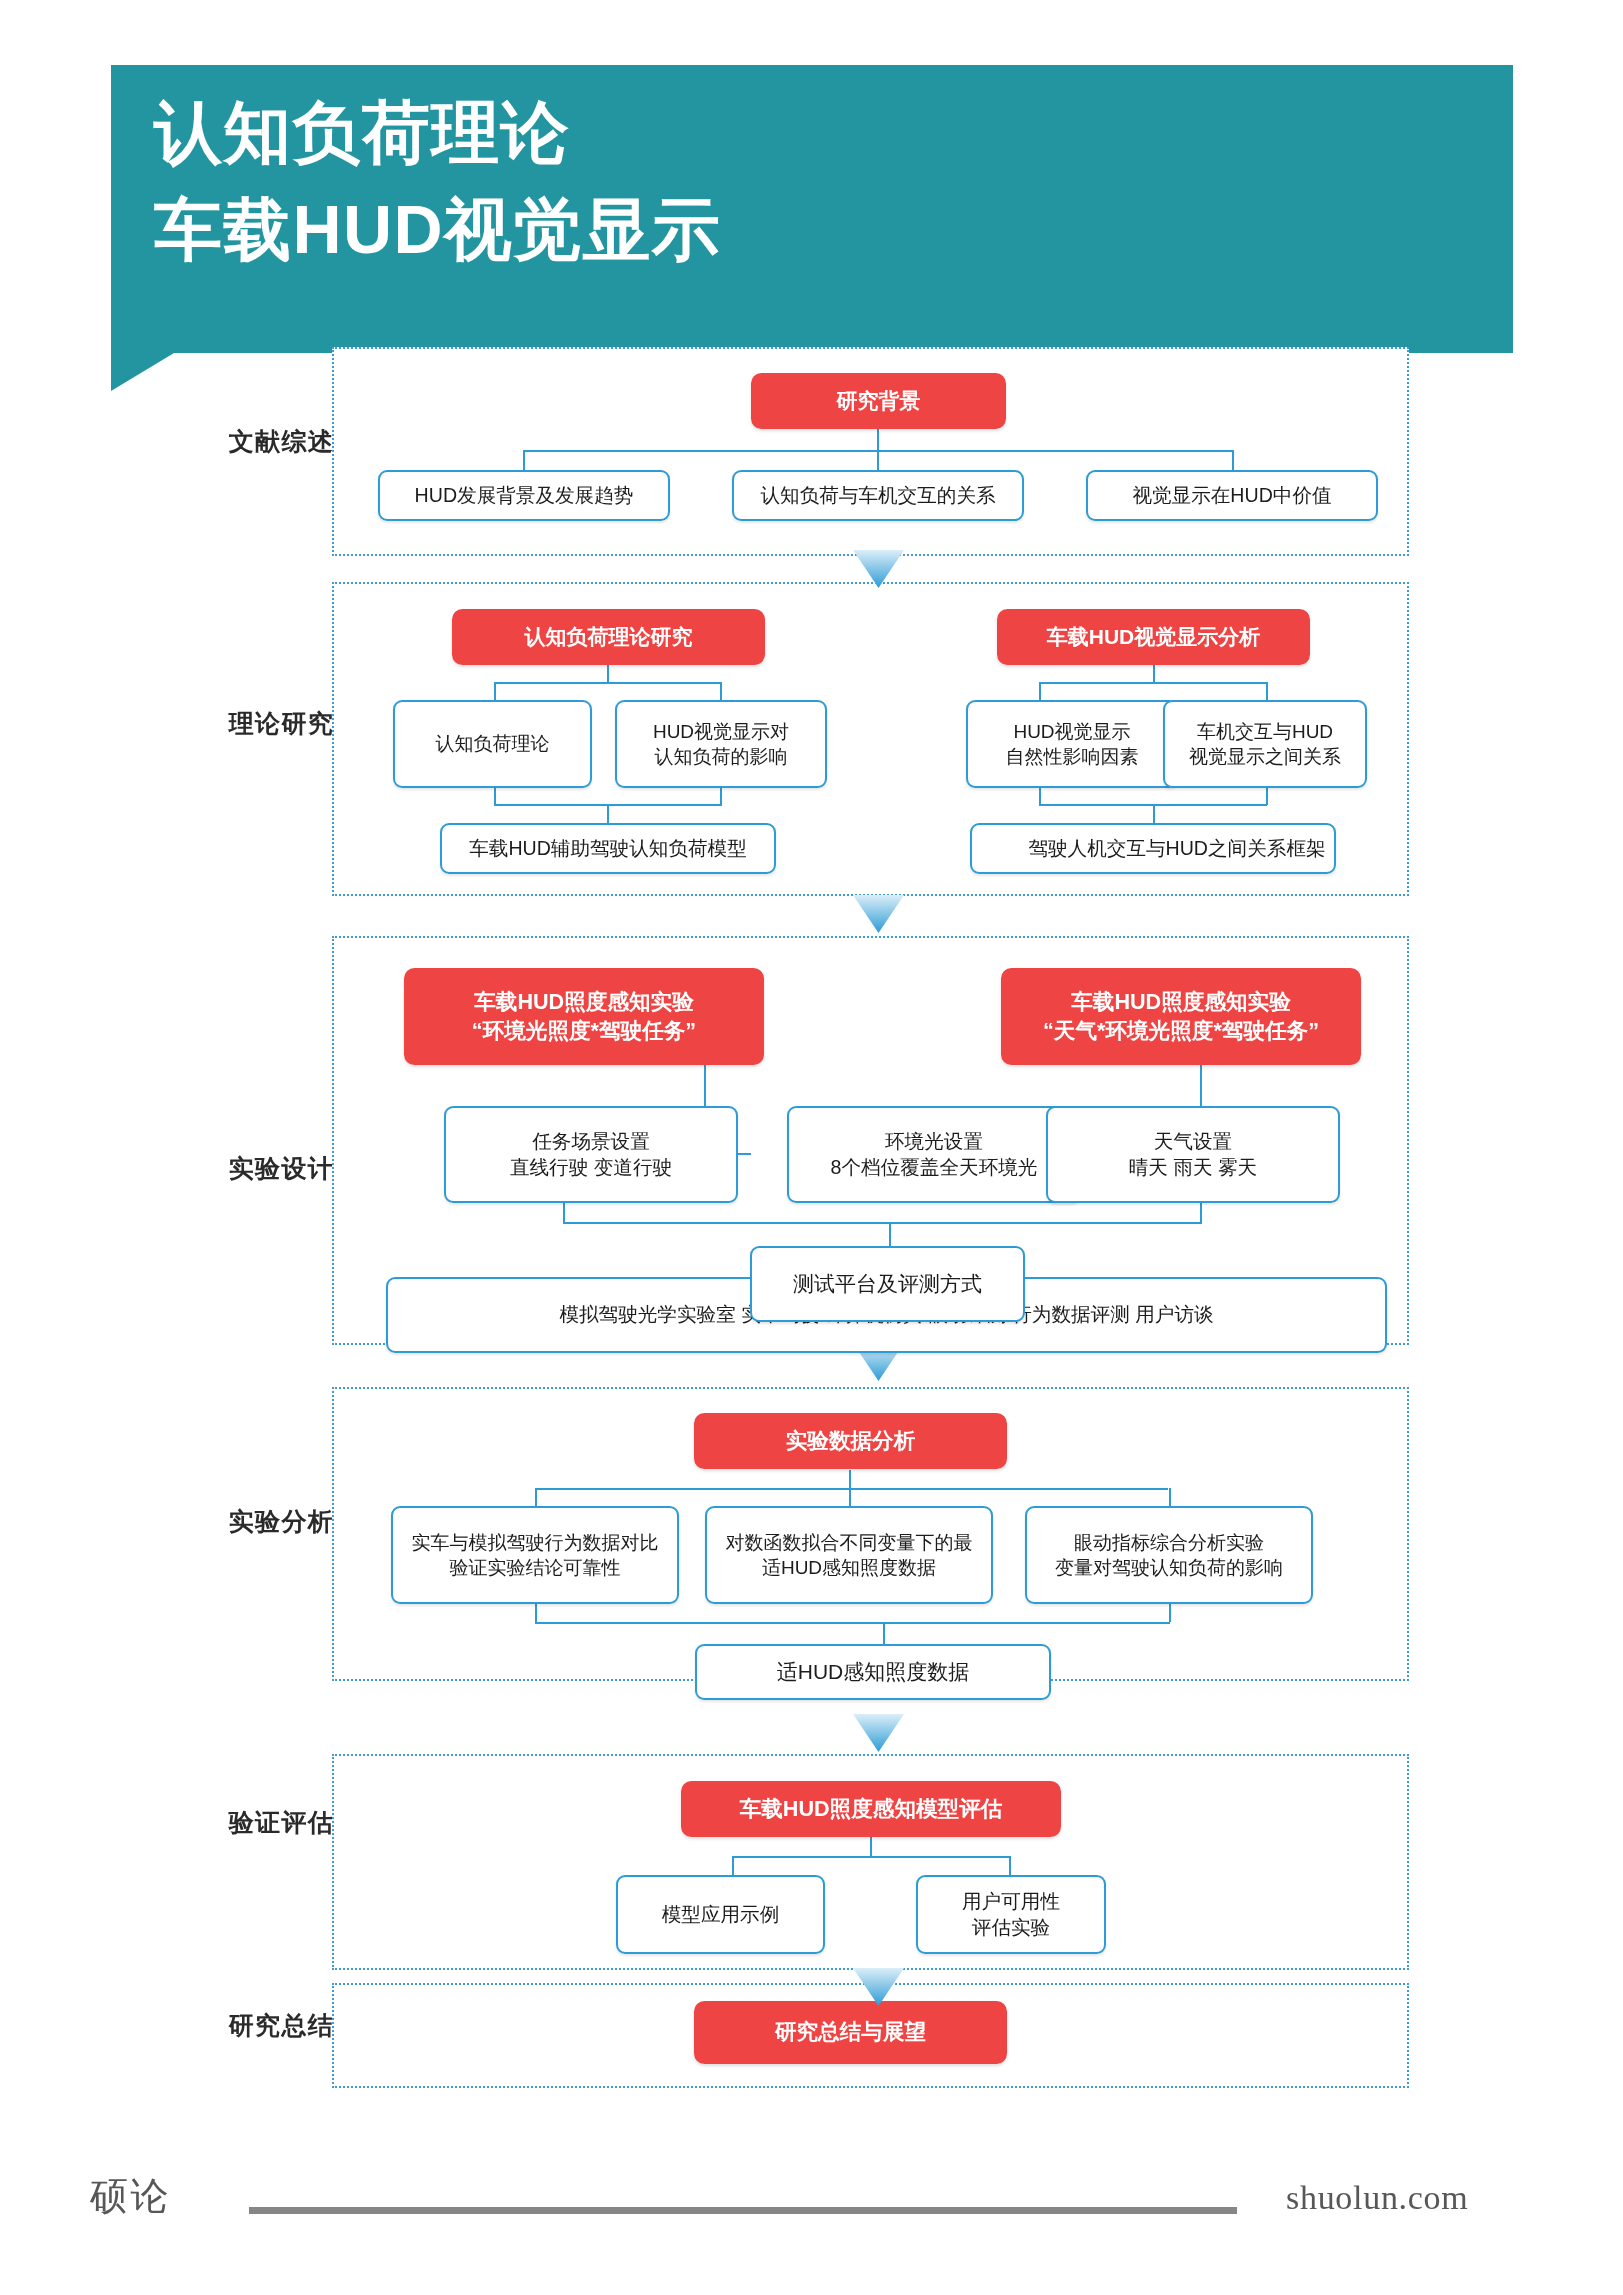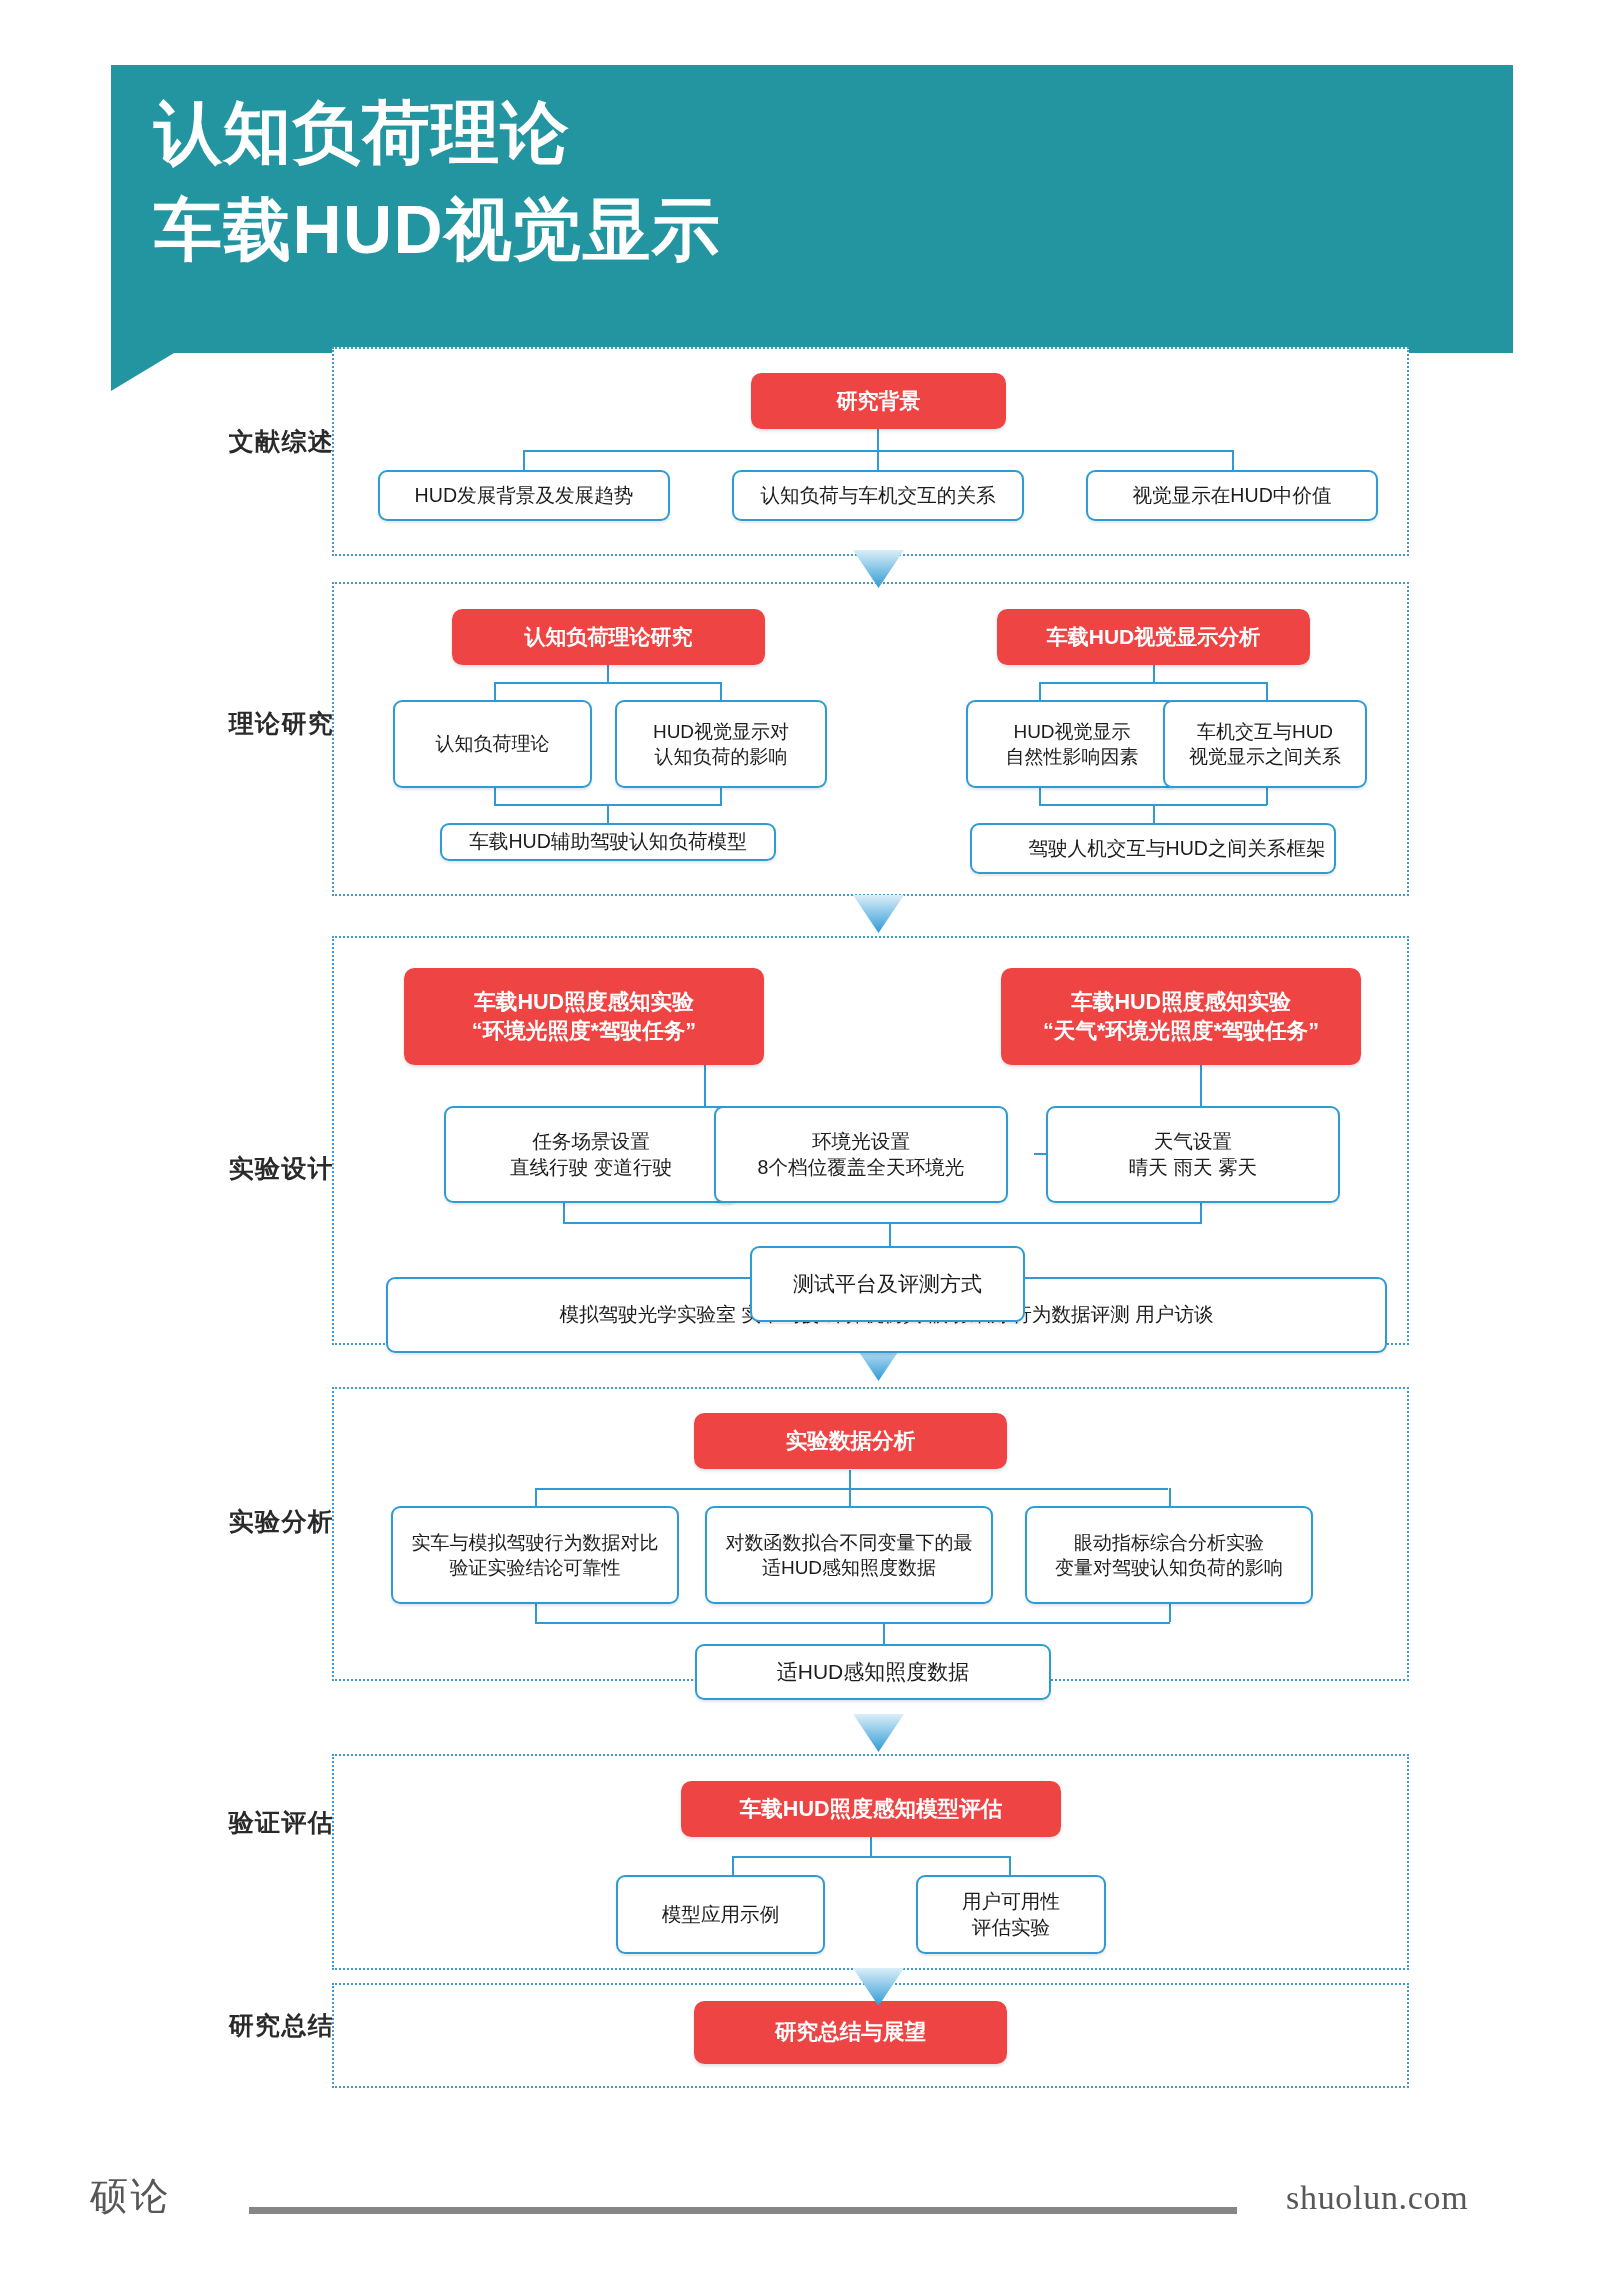--- a/index.html
+++ b/index.html
@@ -152,21 +152,21 @@
   <div class="line hline" style="left:494px; top:682px; width:228px;"></div>
   <div class="line vline" style="left:494px; top:682px; height:19.6px;"></div>
   <div class="line vline" style="left:720px; top:682px; height:19.6px;"></div>
   <div class="node white" style="left:393px; top:700px; width:199px; height:88px; font-size:19px;">认知负荷理论</div>
   <div class="node white" style="left:615px; top:700px; width:212px; height:88px; font-size:19px;">HUD视觉显示对
 认知负荷的影响</div>
   <div class="line vline" style="left:494px; top:788px; height:17px;"></div>
   <div class="line vline" style="left:720px; top:788px; height:17px;"></div>
   <div class="line hline" style="left:494px; top:804px; width:228px;"></div>
   <div class="line vline" style="left:607px; top:804px; height:22px;"></div>
-  <div class="node white" style="left:440px; top:823px; width:336px; height:38px; font-size:19.6px;">车载HUD辅助驾驶认知负荷模型</div>
+  <div class="node white" style="left:440px; top:823px; width:336px; height:51px; font-size:19.6px;">车载HUD辅助驾驶认知负荷模型</div>
 
   <div class="node blue" style="left:997px; top:609px; width:313px; height:56px; font-size:21px;">车载HUD视觉显示分析</div>
   <div class="line vline" style="left:1153px; top:665px; height:18.3px;"></div>
   <div class="line hline" style="left:1039px; top:682px; width:228px;"></div>
   <div class="line vline" style="left:1039px; top:682px; height:19.6px;"></div>
   <div class="line vline" style="left:1266px; top:682px; height:19.6px;"></div>
   <div class="node white" style="left:966px; top:700px; width:212px; height:88px; font-size:19px;">HUD视觉显示
 自然性影响因素</div>
   <div class="node white" style="left:1163px; top:700px; width:204px; height:88px; font-size:19px;">车机交互与HUD
 视觉显示之间关系</div>
@@ -194,21 +194,21 @@
   <div class="node blue" style="left:404px; top:968px; width:360px; height:97px; font-size:21.6px;">车载HUD照度感知实验
 “环境光照度*驾驶任务”</div>
   <div class="node blue" style="left:1001px; top:968px; width:360px; height:97px; font-size:21.6px;">车载HUD照度感知实验
 “天气*环境光照度*驾驶任务”</div>
 
   <div class="line vline" style="left:704px; top:1065px; height:75px;"></div>
   <div class="line vline" style="left:1200px; top:1065px; height:75px;"></div>
 
   <div class="node white" style="left:444px; top:1106px; width:294px; height:97px; font-size:19.6px;">任务场景设置
 直线行驶 变道行驶</div>
-  <div class="node white" style="left:714px; top:1106px; width:294px; height:97px; font-size:19.6px;">环境光设置
+  <div class="node white" style="left:787px; top:1106px; width:294px; height:97px; font-size:19.6px;">环境光设置
 8个档位覆盖全天环境光</div>
   <div class="node white" style="left:1046px; top:1106px; width:294px; height:97px; font-size:19.6px;">天气设置
 晴天  雨天  雾天</div>
   <div class="line hline" style="left:733px; top:1153px; width:18.3px;"></div>
   <div class="line hline" style="left:1034px; top:1153px; width:18.3px;"></div>
 
   <div class="line vline" style="left:563px; top:1203px; height:21px;"></div>
   <div class="line vline" style="left:1200px; top:1203px; height:21px;"></div>
   <div class="line hline" style="left:563px; top:1222px; width:639px;"></div>
   <div class="line vline" style="left:889px; top:1222px; height:26px;"></div>

